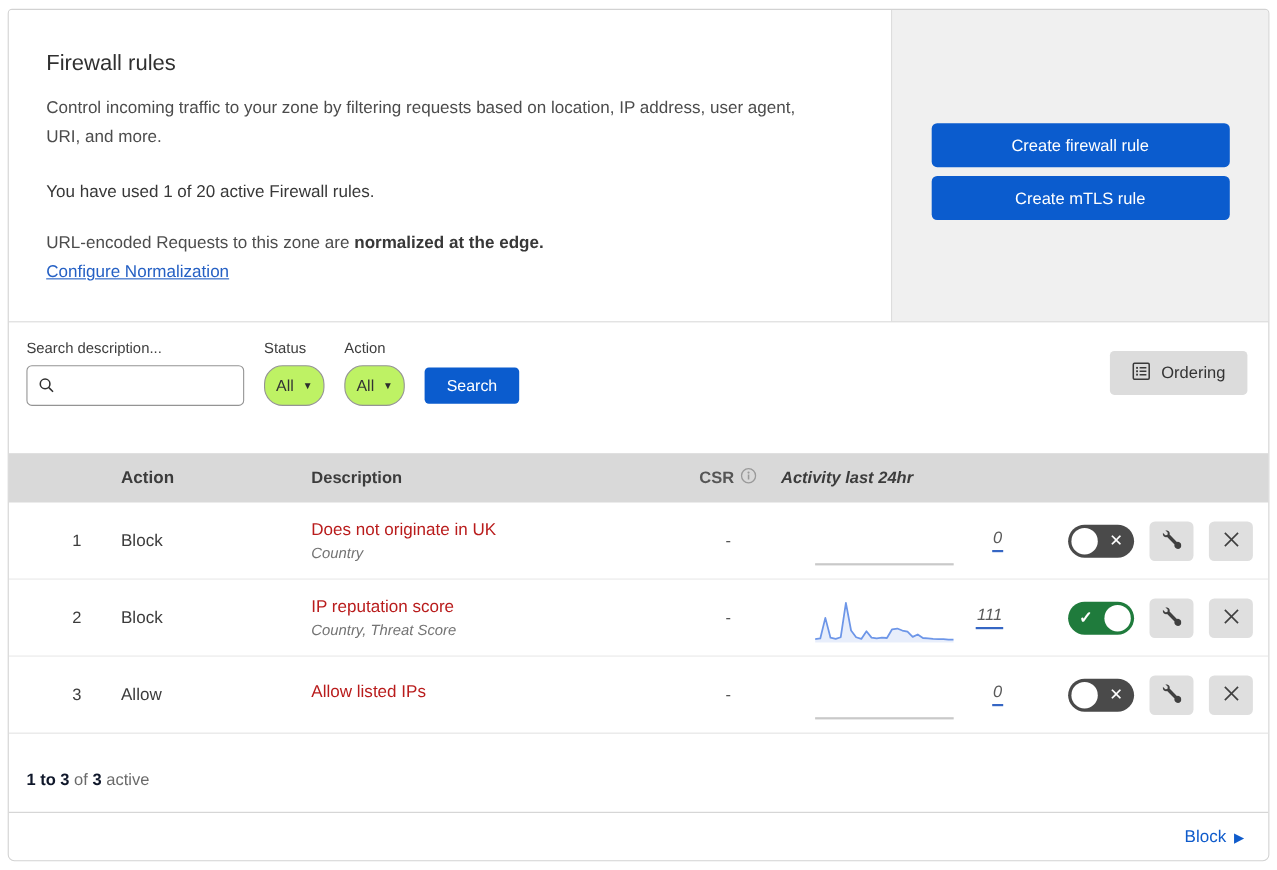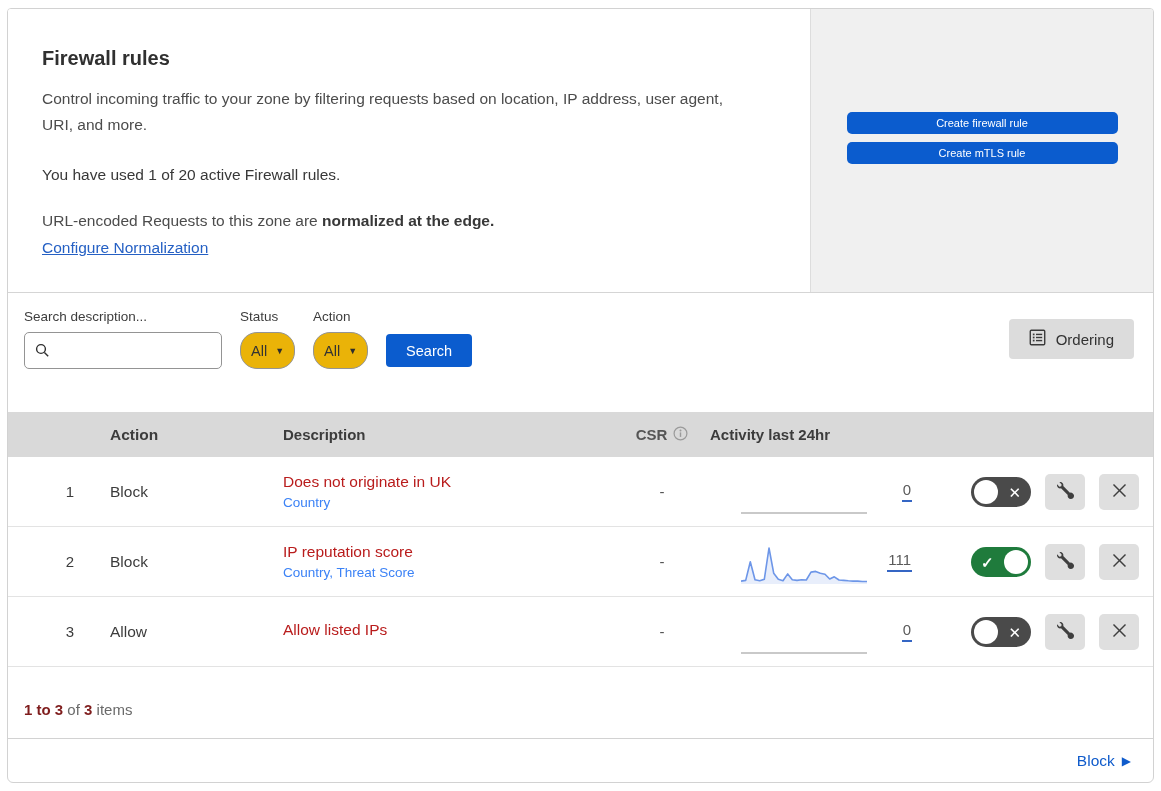--- a/index.html
+++ b/index.html
@@ -5,41 +5,41 @@
   * { margin:0; padding:0; box-sizing:border-box; }
   html,body { width:1161px; height:791px; background:#fff;
     font-family:"Liberation Sans", sans-serif; color:#3c3c3c; }
   .card { position:absolute; left:7px; top:8px; width:1147px; height:775px;
     border:1px solid #d2d2d2; border-radius:4px 4px 6px 6px; background:#fff; overflow:hidden;
     display:flex; flex-direction:column; }
 
   
   .top { display:flex; height:284px; border-bottom:1px solid #d5d5d5; flex:0 0 auto; }
   .top-left { flex:1 1 auto; padding:38px 30px 0 34px; background:#fff; }
-  .page-title { font-size:20px; font-weight:700; color:#303030; margin-bottom:16px; }
+  .page-title { font-size:20px; font-weight:400; color:#303030; margin-bottom:16px; }
   .desc { font-size:15.5px; color:#4c4c4c; line-height:1.66; max-width:710px; }
   .usage { font-size:15.5px; font-weight:400; color:#383838; margin-top:29px; }
   .norm { font-size:15.5px; color:#4c4c4c; margin-top:28px; }
   .norm b { color:#383838; }
   .norm-link { display:inline-block; margin-top:9px; font-size:15.5px; color:#2560c4;
     text-decoration:underline; cursor:pointer; }
   .top-right { flex:0 0 343px; background:#f0f0f0; border-left:1px solid #ddd;
     padding-top:103px; display:flex; flex-direction:column; align-items:center; gap:8px; }
-  .btn-blue { width:271px; height:22px; background:#0b5cce; color:#fff; border:none;
-    border-radius:5px; font-size:11px; font-family:inherit; cursor:pointer; }
+  .btn-blue { width:271px; height:40px; background:#0b5cce; color:#fff; border:none;
+    border-radius:5px; font-size:15px; font-family:inherit; cursor:pointer; }
 
   
   .filterbar { height:119px; display:flex; align-items:flex-start; padding:16px 19px 0 16px; flex:0 0 auto;justify-content:center; }
   .fgroup { display:flex; flex-direction:column; margin-right:18px; }
   .flabel { font-size:13.5px; color:#3d3d3d; margin-bottom:8px; }
   .search-box { position:relative; width:198px; height:37px; }
   .search-box input { width:198px; height:37px; border:1px solid #949494; border-radius:5px;
     padding:0 10px 0 34px; font-size:14px; font-family:inherit; color:#333; outline:none; }
   .search-box .mag { position:absolute; left:11px; top:11px; }
-  .select { height:37px; border:1px solid #949494; border-radius:17px; background:#eab308;
+  .select { height:37px; border:1px solid #949494; border-radius:17px; background:#bef264;
     display:flex; align-items:center; padding:0 10px; font-size:14.5px; color:#333; cursor:pointer; }
   .select .caret { font-size:9px; color:#2d2d2d; margin-left:8px; }
   .btn-search { height:33px; margin-top:25px; padding:0 20px; background:#0b5cce; color:#fff;
     border:none; border-radius:4px; font-size:14.5px; font-family:inherit; cursor:pointer; }
   .btn-ordering { margin-left:auto; margin-top:10px; height:40px; padding:0 20px;
     background:#dcdcdc; color:#333; border:none; border-radius:4px; font-size:15px;
     font-family:inherit; display:flex; align-items:center; gap:10px; cursor:pointer; }
 
   
   .grid-cols { display:grid; grid-template-columns:88px 172px 330px 100px 220px 1fr; align-items:center; }
@@ -47,23 +47,23 @@
   .t-head .c-action { padding-left:14px; }
   .t-head .c-desc { padding-left:15px; }
   .t-head .c-csr { text-align:center; padding-left:28px; display:flex; align-items:center;
     justify-content:center; gap:6px; }
   .t-head .c-activity { padding-left:12px; }
   .t-row { height:70px; border-bottom:1px solid #e3e3e3; background:#fff; flex:0 0 auto; }
   .c-num { text-align:right; padding-right:22px; font-size:15px; color:#3c3c3c; }
   .c-action { padding-left:14px; font-size:15.5px; color:#3c3c3c; }
   .c-desc { padding-left:15px; }
   .rule-name { font-size:15.5px; color:#b91c1c; margin-bottom:4px; }
-  .rule-expr { font-size:13.5px; color:#3b82f6; }
+  .rule-expr { font-size:13.5px; color:#737373;font-style:italic; }
   .c-csr { text-align:center; padding-left:28px; font-size:15px; color:#555; }
-  .c-activity { display:flex; align-items:center; padding-left:43px; }
+  .c-activity { display:flex; align-items:center; padding-left:43px;font-style:italic; }
   .spark-wrap { width:126px; height:44px; position:relative; margin-top:4px; }
   .spark-wrap svg { display:none; }
   .spark-wrap.chart svg { display:block; }
   .flatline { display:none; position:absolute; left:0; right:0; bottom:2px;
     border-bottom:2px solid #c9c9c9; }
   .spark-wrap.flat .flatline { display:block; }
   .spark-line { fill:none; stroke:#6d96e8; stroke-width:1.6; stroke-linejoin:round; }
   .spark-area { fill:rgba(109,150,232,0.16); stroke:none; }
   .activity-count { margin-left:auto; padding-right:6px; }
   .activity-count a { display:inline-block; font-size:15px; color:#5a5a5a; text-decoration:none;
@@ -80,21 +80,21 @@
   .toggle.on { background:#1f7b3c; }
   .toggle.on .knob { right:3px; }
   .toggle.on .glyph-check { left:10px; }
 
   .icon-btn { width:40px; height:36px; border:none; border-radius:5px; background:#dfdfdf;
     display:flex; align-items:center; justify-content:center; cursor:pointer; flex:0 0 auto; }
 
   
   .t-footer { flex:1 1 auto; display:flex; align-items:flex-end; padding:0 0 20px 16px; }
   .count-text { font-size:15px; color:#6a6a6a; }
-  .count-text b { color:#7f1d1d; }
+  .count-text b { color:#0f172a; }
   .help-bar { flex:0 0 44px; border-top:1px solid #d2d2d2; display:flex; align-items:center;
     justify-content:flex-end; padding-right:22px; }
   .help-link { color:#0f5bcb; font-size:15.5px; display:flex; align-items:center; gap:7px; cursor:pointer; }
   .help-link .arr { font-size:12px; }
 </style>
 </head>
 <body>
 
 <div class="card">
 
@@ -291,21 +291,21 @@
         </span>
       </button>
     </div>
   </div>
 
   <div class="t-footer">
     <div class="count-text">
       <b>1 to 3</b>
       <span>of</span>
       <b>3</b>
-      <span>items</span>
+      <span>active</span>
     </div>
   </div>
 
   <div class="help-bar">
     <a class="help-link">
       <span>Block</span>
       <span class="arr">▶</span>
     </a>
   </div>
 

